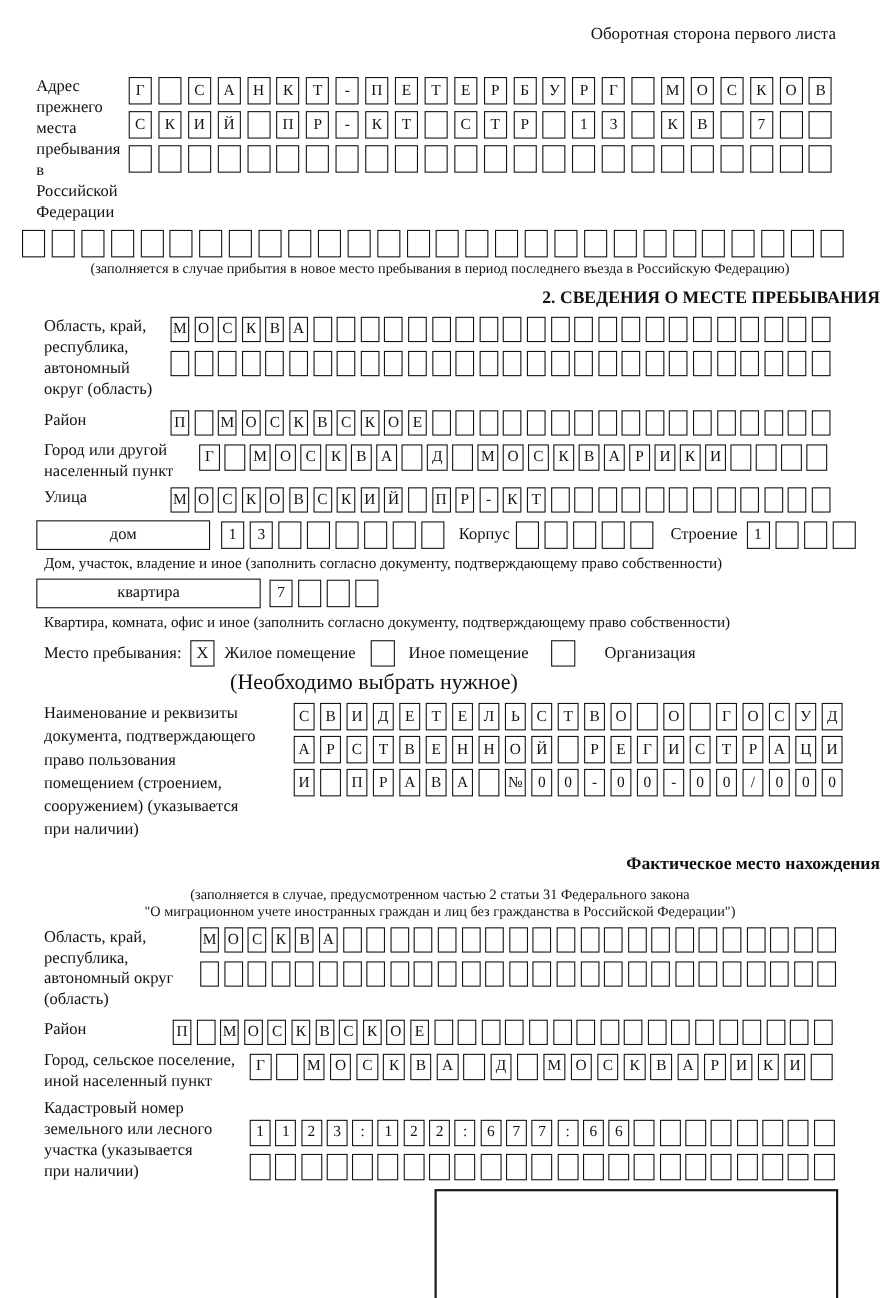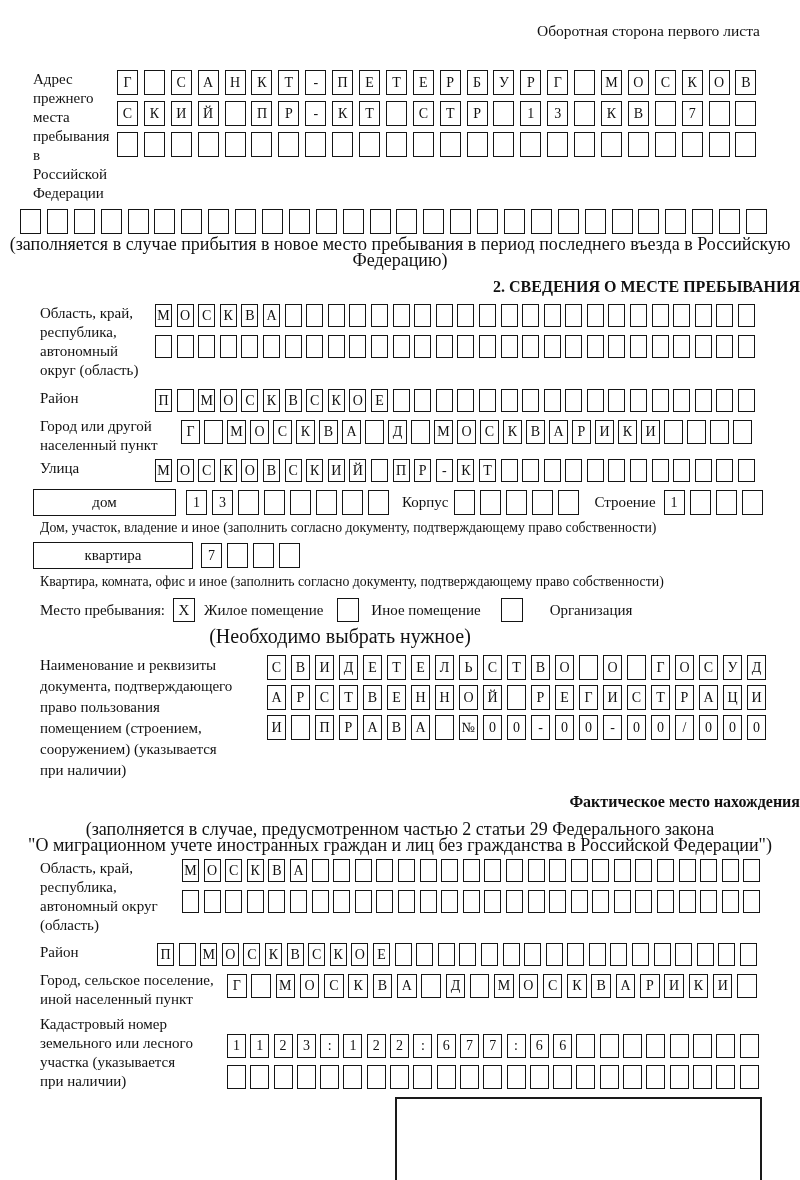--- a/index.html
+++ b/index.html
@@ -25,43 +25,43 @@
   .cells-g3 .cell  { width: 19.5px; height: 24px; margin-right: 4.8px; }
   .cells-doc .cell { width: 19px;   height: 25px; margin-right: 5px;   }
   .cells-kad .cell { width: 19px;   height: 24px; margin-right: 4.3px; }
   .cells-dm .cell  { width: 21px;   height: 25px; margin-right: 5px;   }
 
   .label { font-size: 15px; line-height: 19px; }
   .flexblock { display: flex; align-items: flex-start; }
   .mb6 { margin-bottom: 6px; }
   .mb5 { margin-bottom: 5px; }
 
-  .caption { text-align: center; font-size: 18px; line-height: 16px; }
+  .caption { text-align: center; font-size: 13px; line-height: 16px; }
   .sec-title { text-align: right; font-weight: bold; font-size: 16px; }
 
   .prev-block { margin: 30px 0 0 33px; }
   .prev-label { width: 84px; flex: none; }
   .full-row { margin: 0 0 2px 20px; }
 
   .s2-block { margin-left: 40px; }
   .lbl-115 { width: 115px; flex: none; }
   .lbl-141 { width: 141px; flex: none; }
   .lbl-142 { width: 142px; flex: none; }
   .lbl-117 { width: 117px; flex: none; }
   .lbl-187 { width: 187px; flex: none; }
   .lbl-205 { width: 187px; flex: none; }
   .lbl-217 { width: 217px; flex: none; }
 
   .field-box {
     border: 1.6px solid #151515; height: 27px;
     display: inline-flex; align-items: center; justify-content: center;
     font-size: 15px; flex: none; background: #fff;
   }
-  .dom-box { width: 143px; margin-right: 10px; }
-  .kv-box  { width: 160px; margin-right: 8px; }
+  .dom-box { width: 158px; margin-right: 10px; }
+  .kv-box  { width: 204px; margin-right: 8px; }
   .inline-lbl { font-size: 15px; flex: none; }
 
   .checkbox {
     border: 1.6px solid #151515; width: 22px; height: 24px; flex: none;
     display: inline-flex; align-items: center; justify-content: center;
     font-size: 15px; background: #fff;
   }
 
   .stamp-box {
     border: 2px solid #1a1a1a; width: 367px; height: 176px;
@@ -496,21 +496,21 @@
         <span class="cell">0</span>
         <span class="cell">/</span>
         <span class="cell">0</span>
         <span class="cell">0</span>
         <span class="cell">0</span>
       </div>
   </div>
 </div>
 
 <div class="sec-title" style="margin-top:12px;">Фактическое место нахождения</div>
-<div class="caption" style="margin-top:10px;">(заполняется в случае, предусмотренном частью 2 статьи 29 Федерального закона</div>
+<div class="caption" style="margin-top:10px;">(заполняется в случае, предусмотренном частью 2 статьи 31 Федерального закона</div>
 <div class="caption">"О миграционном учете иностранных граждан и лиц без гражданства в Российской Федерации")</div>
 
 <div class="s2-block flexblock" style="margin-top:6px;">
   <div class="label lbl-142">
     <div>Область, край,</div>
     <div>республика,</div>
     <div>автономный округ</div>
     <div>(область)</div>
   </div>
   <div>

